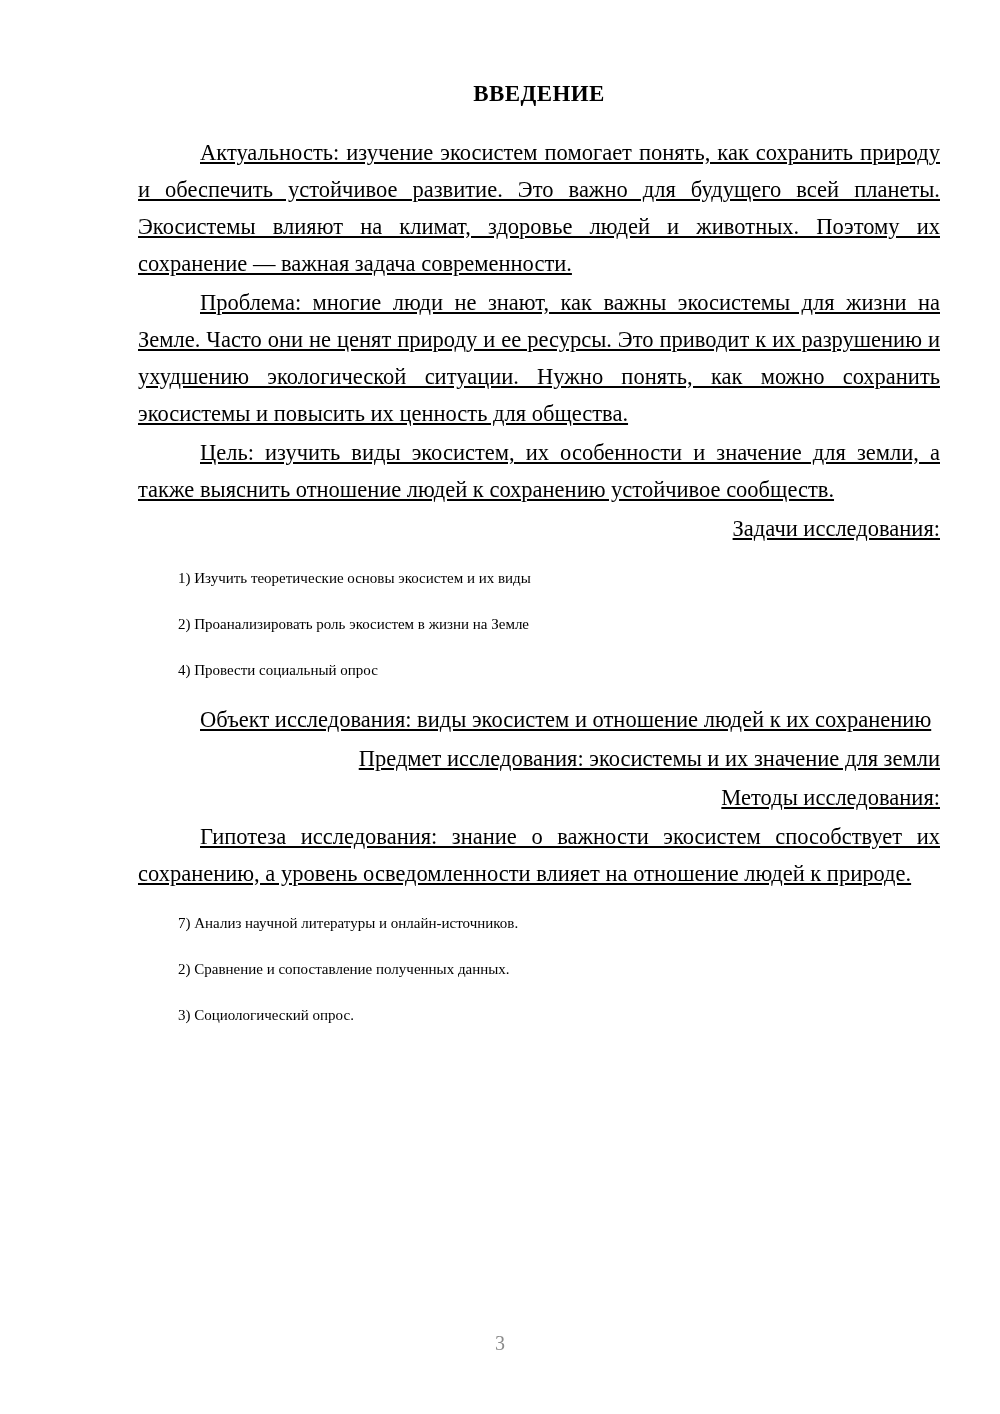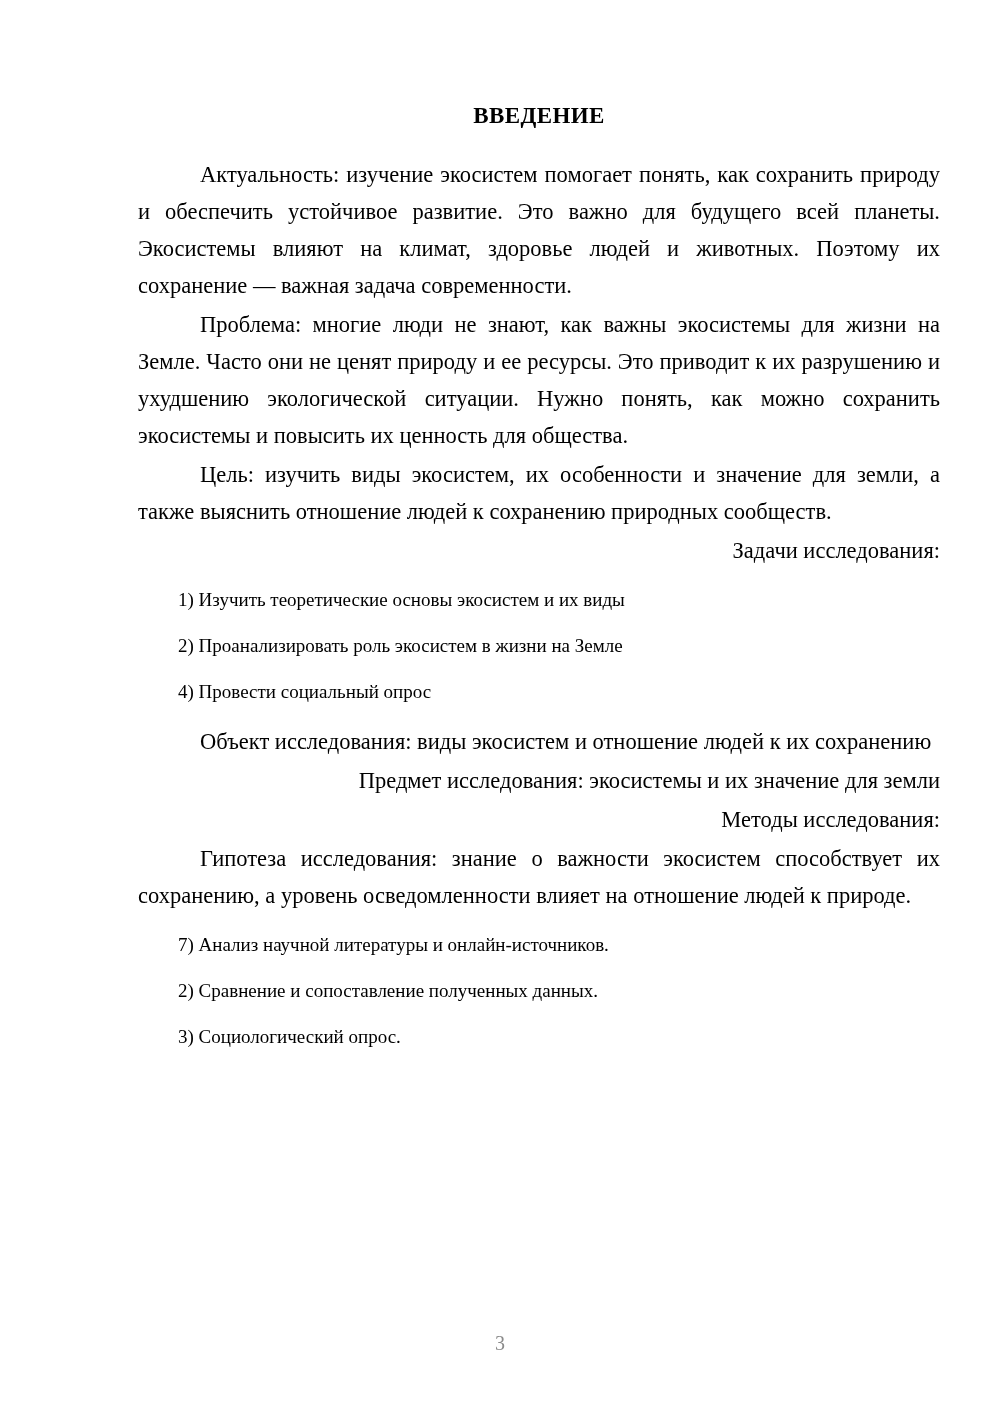--- a/index.html
+++ b/index.html
@@ -20,53 +20,54 @@
     position: absolute;
     inset: 0;
     width: 1000px;
     height: 1414px;
     background: #ffffff;
   }
 
   .content {
     position: absolute;
     left: 138px;
-    top: 102px;
+    top: 80px;
     width: 802px;
   }
 
   .doc-title {
     font-size: 23px;
     font-weight: bold;
     text-align: center;
     letter-spacing: 0.4px;
     margin: 0 0 26px 0;
     line-height: 1.2;
   }
 
   p.body-par {
     font-size: 22.5px;
     line-height: 37px;
     text-align: justify;
     text-justify: inter-word;
     text-indent: 62px;
     margin: 0 0 2px 0;
     hyphens: none;
+    text-decoration: underline;
   }
 
   p.body-par.nojust {
     text-align: right;
   }
 
   .list-block {
     margin: 8px 0 4px 0;
   }
 
   .list-item {
-    font-size: 19px;
+    font-size: 15px;
     line-height: 46px;
     text-align: left;
     margin-left: 40px;
     white-space: nowrap;
   }
 
   .gap-sm { height: 4px; }
 
   .page-number {
     position: absolute;
@@ -84,21 +85,21 @@
 
 <div class="page">
   <div class="content">
 
     <h1 class="doc-title">ВВЕДЕНИЕ</h1>
 
     <p class="body-par">Актуальность: изучение экосистем помогает понять, как сохранить природу и обеспечить устойчивое развитие. Это важно для будущего всей планеты. Экосистемы влияют на климат, здоровье людей и животных. Поэтому их сохранение — важная задача современности.</p>
 
     <p class="body-par">Проблема: многие люди не знают, как важны экосистемы для жизни на Земле. Часто они не ценят природу и ее ресурсы. Это приводит к их разрушению и ухудшению экологической ситуации. Нужно понять, как можно сохранить экосистемы и повысить их ценность для общества.</p>
 
-    <p class="body-par">Цель: изучить виды экосистем, их особенности и значение для земли, а также выяснить отношение людей к сохранению природных сообществ.</p>
+    <p class="body-par">Цель: изучить виды экосистем, их особенности и значение для земли, а также выяснить отношение людей к сохранению устойчивое сообществ.</p>
 
     <p class="body-par nojust">Задачи исследования:</p>
 
     <div class="list-block">
       <div class="list-item">1) Изучить теоретические основы экосистем и их виды</div>
       <div class="list-item">2) Проанализировать роль экосистем в жизни на Земле</div>
       <div class="list-item">4) Провести социальный опрос</div>
     </div>
 
     <div class="gap-sm"></div>

